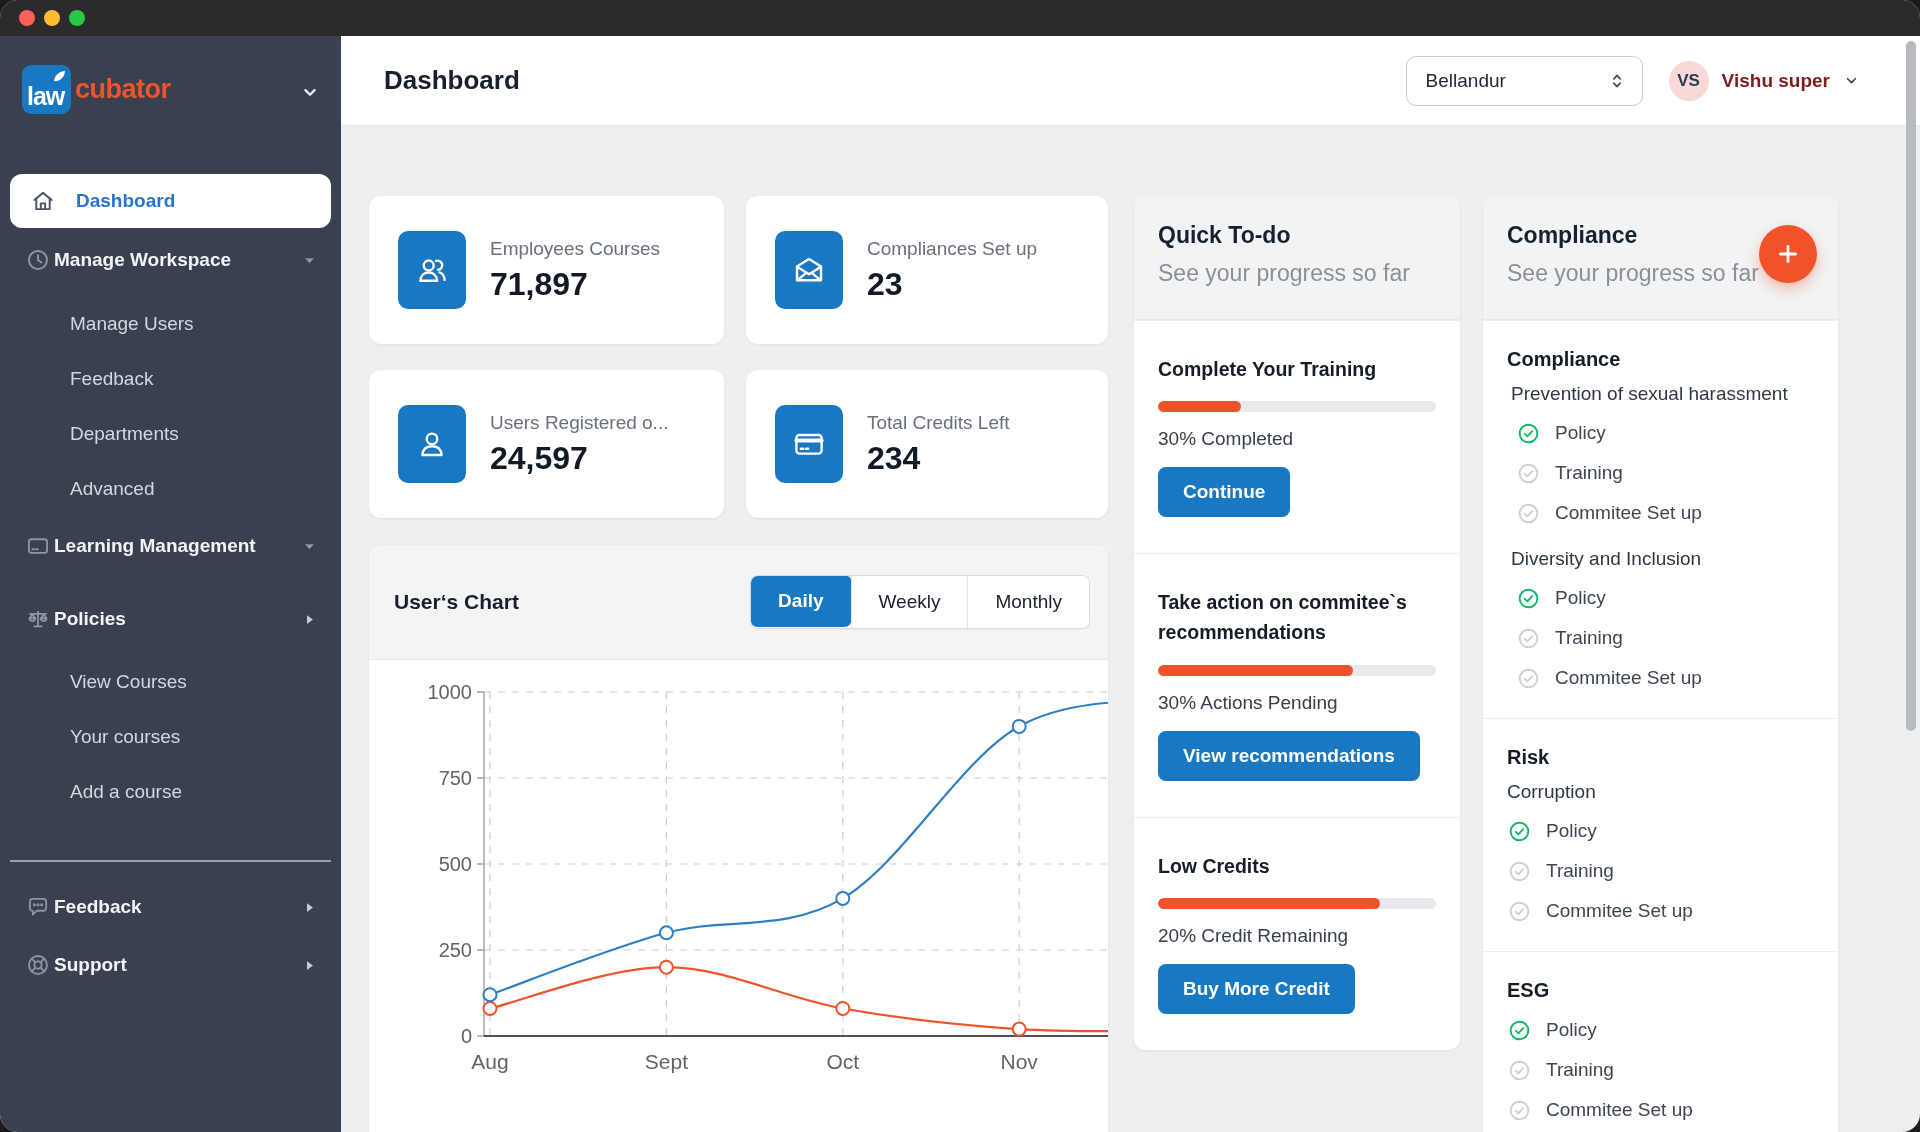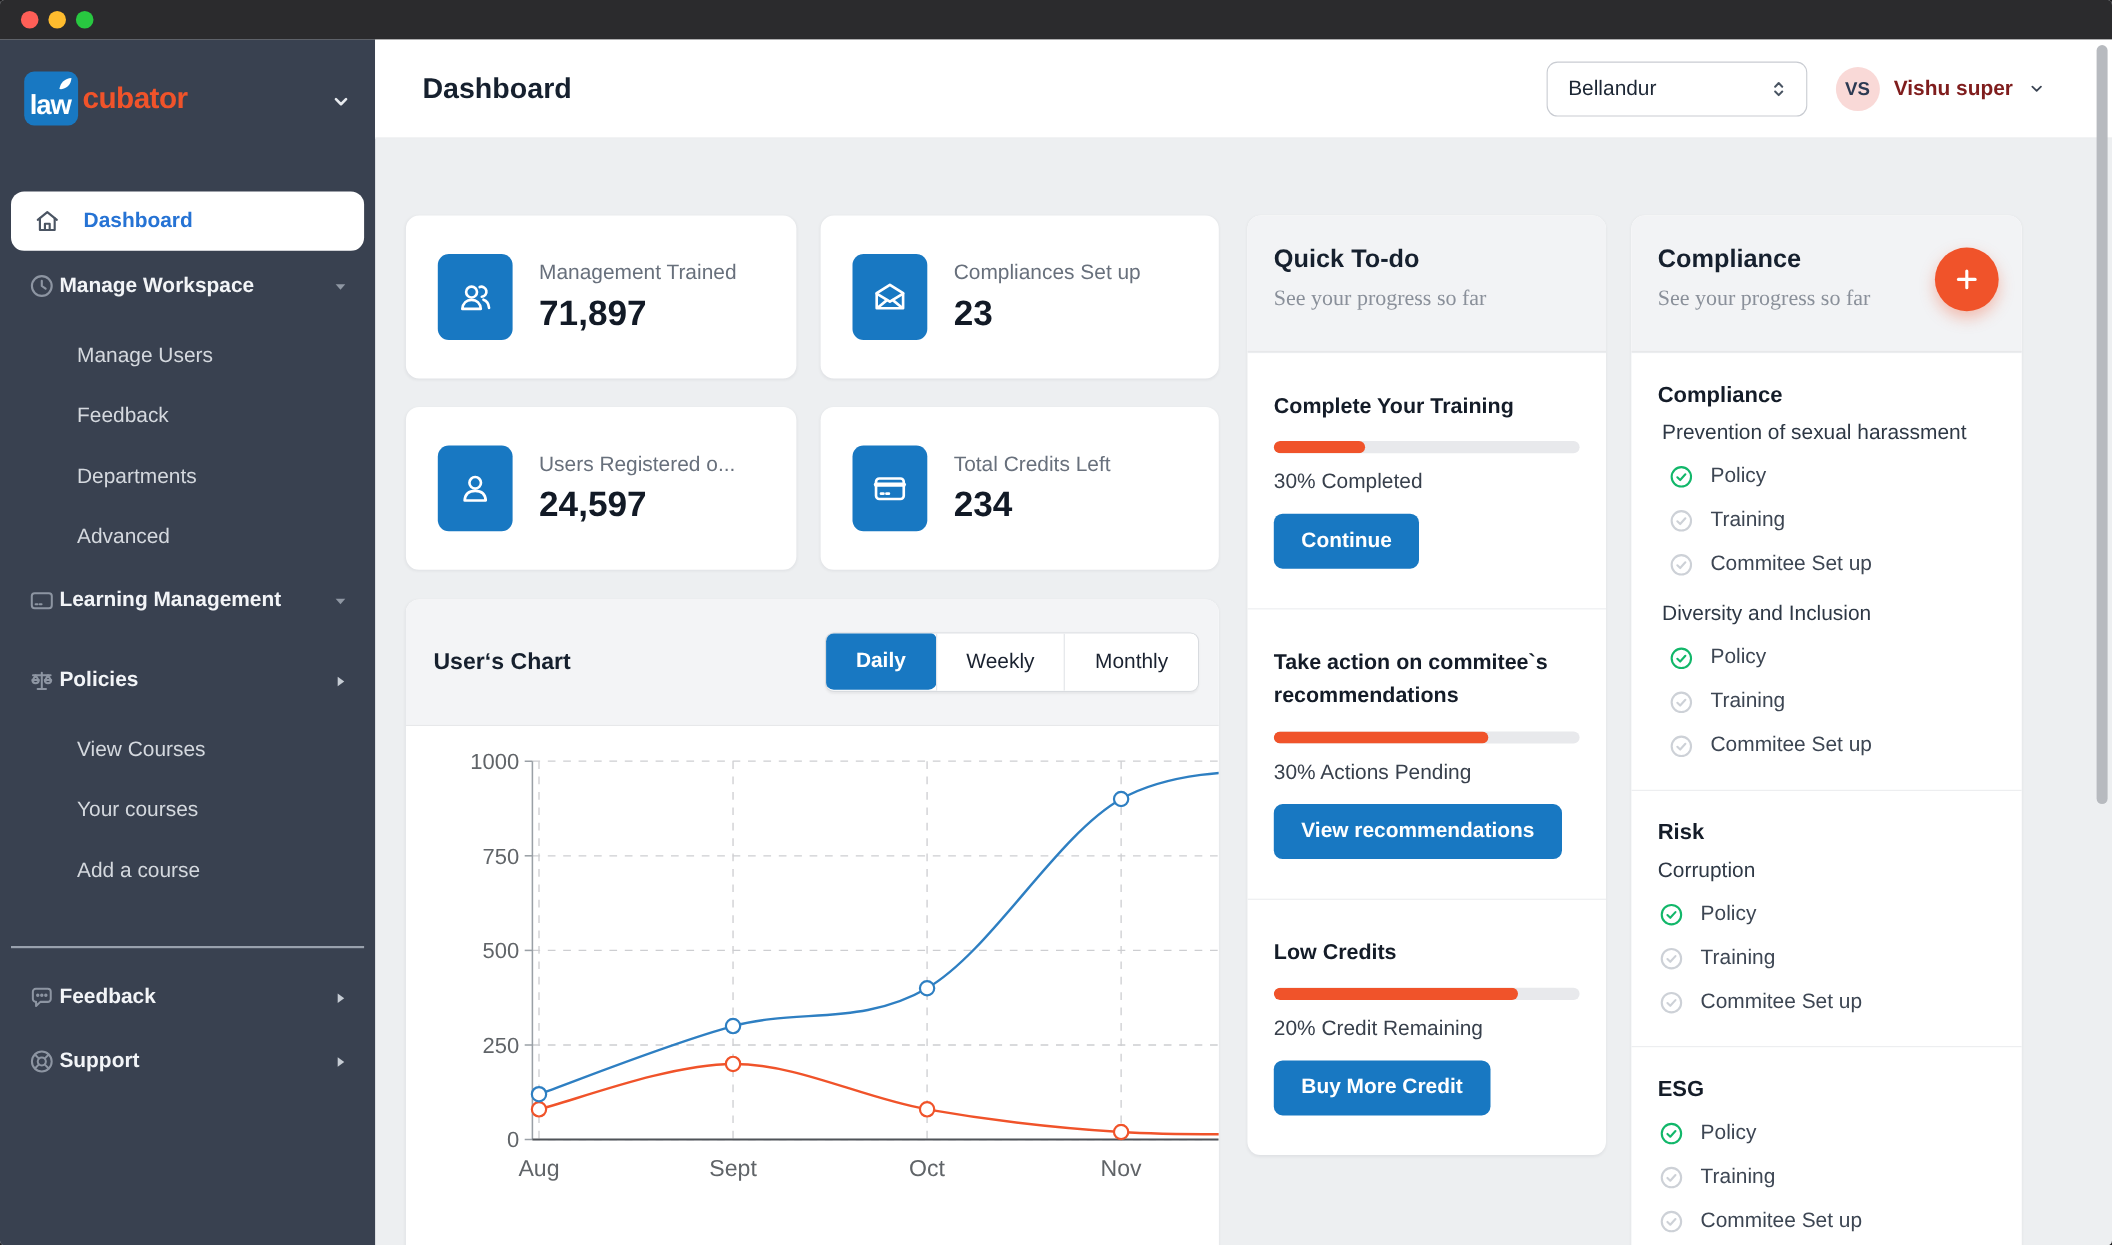--- a/index.html
+++ b/index.html
@@ -1,17 +1,17 @@
 <!DOCTYPE html>
 <html><head>
 <meta charset="utf-8">
 <style>
   * { margin:0; padding:0; box-sizing:border-box; }
   html,body { width:1920px; height:1132px; background:#1c1c1e; font-family:"Liberation Sans", sans-serif; }
-  .window { width:1920px; height:1132px; border-radius:4px; overflow:hidden; display:flex; flex-direction:column; background:#edeff1; }
+  .window { width:1920px; height:1132px; border-radius:18px; overflow:hidden; display:flex; flex-direction:column; background:#edeff1; }
 
   
   .titlebar { height:36px; background:#2b2b2d; display:flex; align-items:center; padding-left:19px; gap:9px; flex-shrink:0; }
   .dot { width:16px; height:16px; border-radius:50%; }
   .dot-red{ background:#ff5f57; } .dot-yellow{ background:#febc2e; } .dot-green{ background:#28c840; }
 
   .app { flex:1; display:flex; min-height:0; }
 
   
   .sidebar { width:341px; background:#394150; position:relative; flex-shrink:0; color:#e8ebef; }
@@ -66,21 +66,21 @@
   .seg-btn { height:52px; padding:0 27px; display:flex; align-items:center; font-size:19px; color:#1a2230; background:#fff; border:none; border-left:1px solid #e2e4e8; cursor:pointer; font-family:inherit; }
   .seg-btn:first-child { border-left:none; }
   .seg-btn.active { background:#1878c2; color:#fff; font-weight:600; border-radius:8px; margin:-1px; padding:0 28px; }
   .chart-body { background:#fff; }
   .chart-body svg { display:block; }
 
   
   .panel { background:#fff; border-radius:12px; box-shadow:0 1px 3px rgba(16,24,40,.06); overflow:hidden; }
   .panel-head { height:124px; background:#f2f3f5; border-bottom:1px solid #e7e8ea; padding:26px 24px 0; position:relative; }
   .panel-title { font-size:23px; font-weight:700; color:#16202e; }
-  .panel-sub { font-size:20px; color:#8a909a; margin-top:11px;font-family:Liberation Serif, serif; }
+  .panel-sub { font-size:23px; color:#8a909a; margin-top:11px; }
   .add-btn { position:absolute; right:21px; top:29px; width:58px; height:58px; border-radius:50%; background:#f0532a; border:none; display:flex; align-items:center; justify-content:center; cursor:pointer; box-shadow:0 6px 14px rgba(240,83,42,.35); }
 
   .q-section { padding:0 24px 36px; border-top:1px solid #ebedef; }
   .q-section:first-of-type { border-top:none; }
   .q-heading { padding-top:33px; font-size:19.5px; font-weight:700; color:#141c28; line-height:1.55; }
   .q-bar { margin-top:17px; height:11px; border-radius:6px; background:#e8e9ec; overflow:hidden; }
   .q-fill { height:100%; border-radius:6px; background:#f0532a; }
   .q-status { margin-top:16px; font-size:19px; color:#38404c; }
   .q-btn { margin-top:17px; height:50px; background:#1878c2; color:#fff; border:none; border-radius:8px; font-size:19px; font-weight:700; padding:0 25px; display:inline-flex; align-items:center; cursor:pointer; font-family:inherit; }
 
@@ -276,21 +276,21 @@
             <div class="stat-card">
               <span class="stat-tile">
                 <svg width="36" height="36" viewBox="0 0 24 24" fill="none" stroke="#fff" stroke-width="1.6" stroke-linecap="round" stroke-linejoin="round">
                     <circle cx="9.8" cy="9" r="3.3"></circle>
                     <path d="M4.2 19.2 C4.5 15.6 6.8 13.7 9.8 13.7 C12.8 13.7 15.1 15.6 15.4 19.2 Z"></path>
                     <path d="M14.7 5.95 A3.05 3.05 0 1 1 16 11.85"></path>
                     <path d="M17 13.6 C19.2 14.3 20.2 16.1 20.4 18.6"></path>
                   </svg>
               </span>
               <div>
-                <div class="stat-label">Management Trained</div>
+                <div class="stat-label">Employees Courses</div>
                 <div class="stat-value">71,897</div>
               </div>
             </div>
             <div class="stat-card">
               <span class="stat-tile">
                 <svg width="36" height="36" viewBox="0 0 24 24" fill="none" stroke="#fff" stroke-width="1.6" stroke-linecap="round" stroke-linejoin="round">
                     <path d="M4 9.7 L12 4.6 L20 9.7 V18.8 H4 Z"></path>
                     <path d="M4 9.9 L12 14.8 L20 9.9"></path>
                     <path d="M4.6 18.5 L10.2 13.9"></path>
                     <path d="M19.4 18.5 L13.8 13.9"></path>

